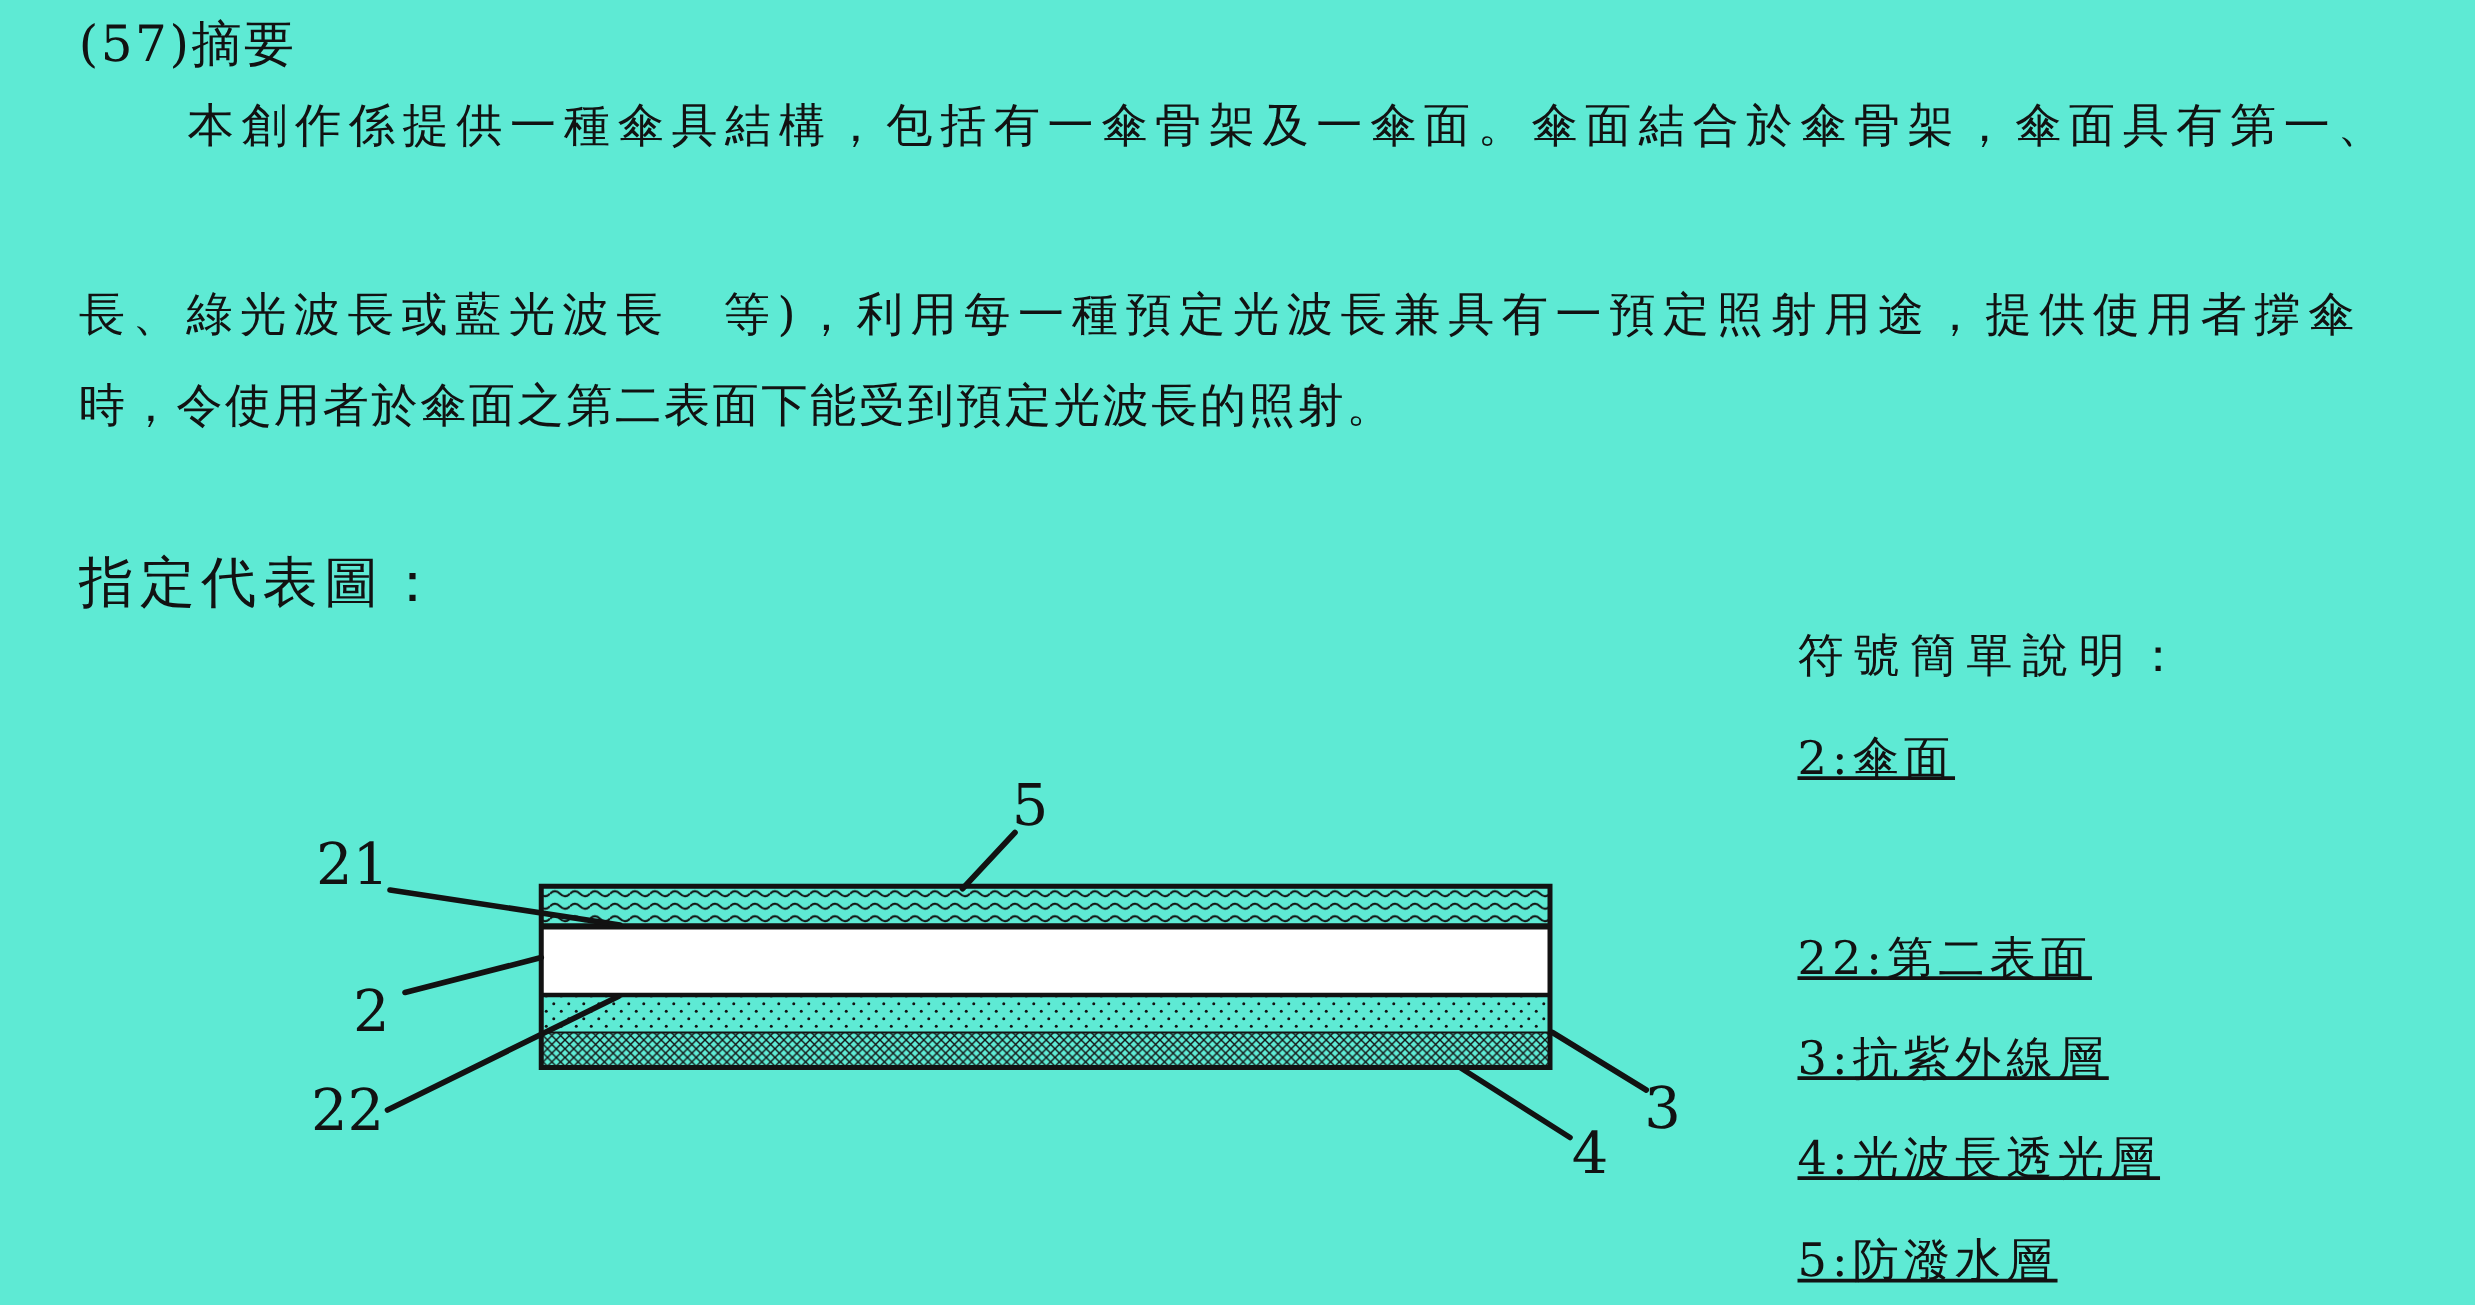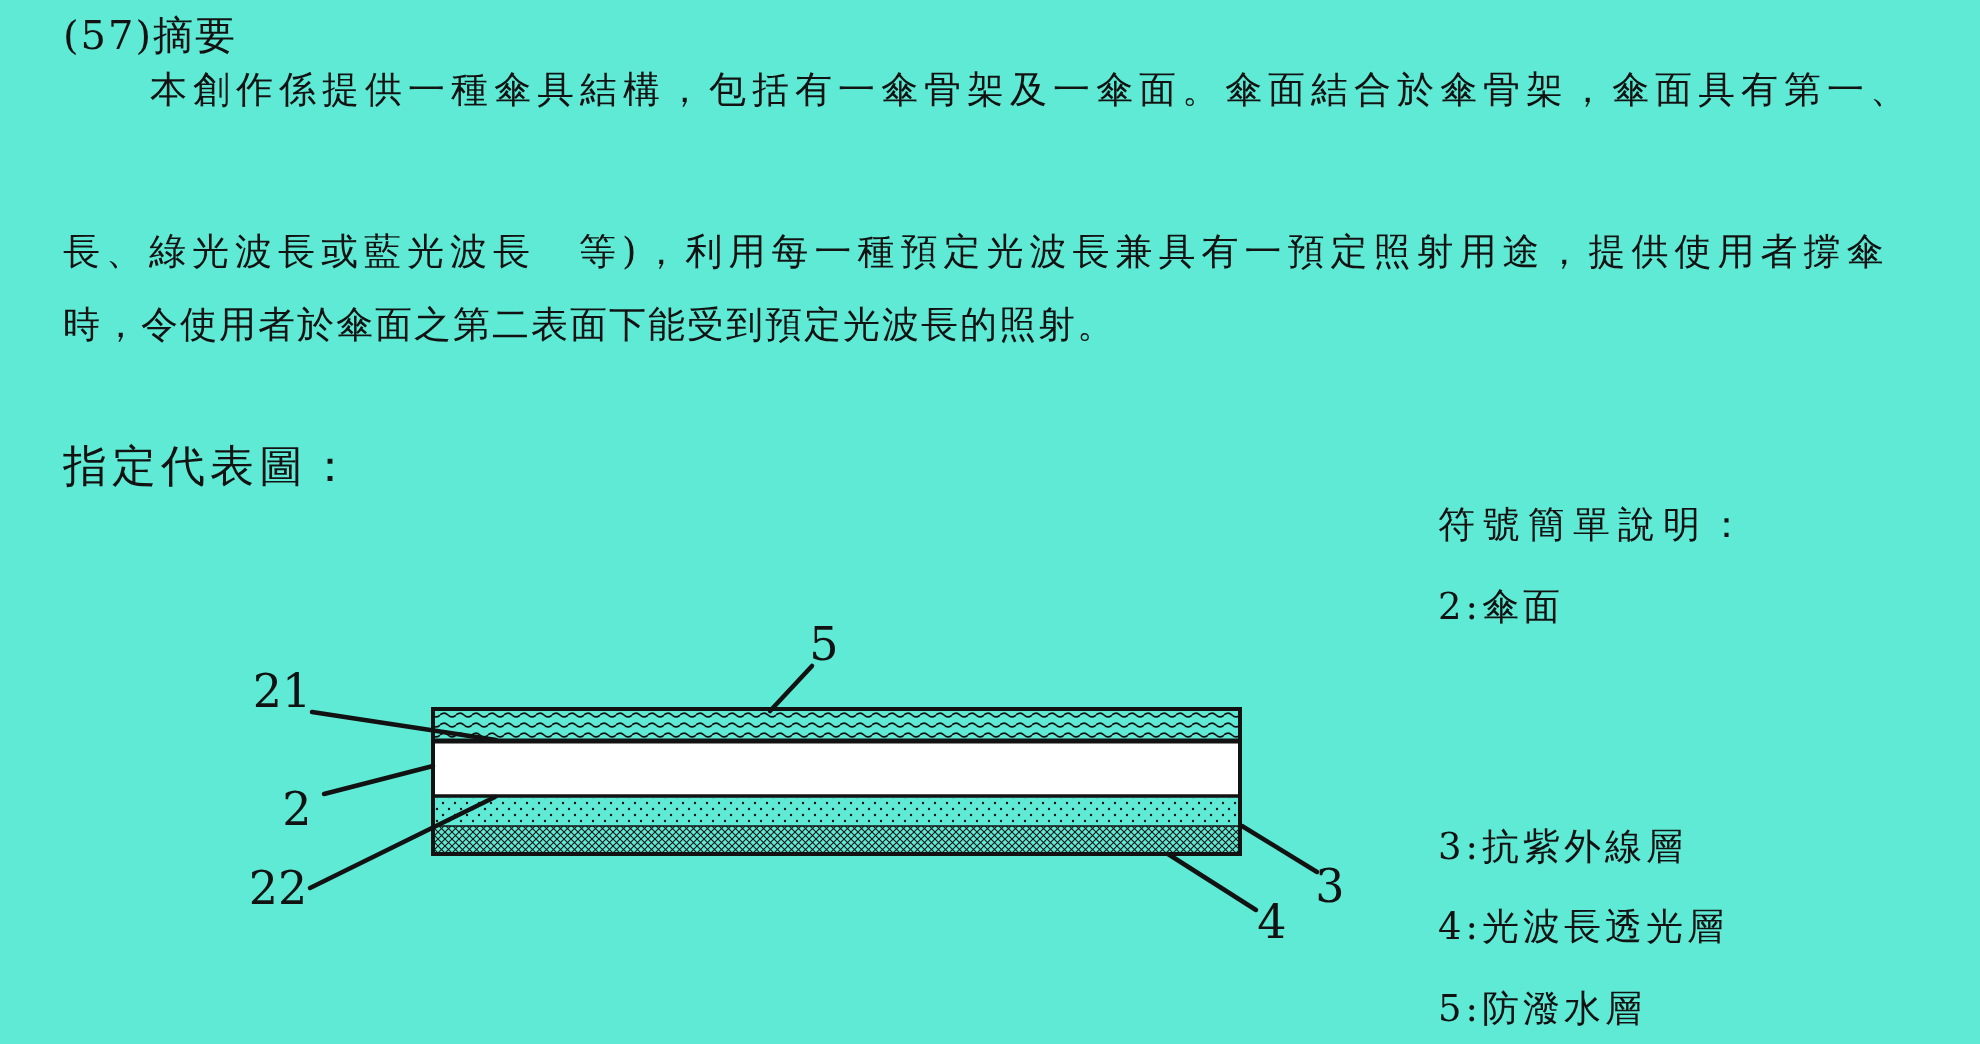--- a/index.html
+++ b/index.html
@@ -6,39 +6,40 @@
   .page{
     position:relative;width:1980px;height:1044px;background:#5eead4;overflow:hidden;
     font-family:"DejaVu Serif","Liberation Serif",serif;color:#121212;
   }
   .abs{position:absolute;white-space:nowrap;}
   .section-label{font-size:40px;letter-spacing:2px;}
   .body-line{font-size:37px;letter-spacing:6px;}
   .body-line.last{letter-spacing:2px;}
   .caption{font-size:44px;letter-spacing:5px;}
   .legend-title{font-size:37px;letter-spacing:8px;}
-  .legend-item{font-size:37px;letter-spacing:4px;}
+  .legend-item{font-size:37px;letter-spacing:4px;text-decoration:underline;}
   .fig-label{font-family:"DejaVu Serif","Liberation Serif",serif;font-size:46px;fill:#121212;}
   svg line,svg path,svg rect{shape-rendering:auto;}
 </style>
 </head>
 <body>
 
 <div class="page">
 
   <div class="abs section-label" style="left:63px;top:8px">(57)摘要</div>
 
-  <div class="abs body-line" style="left:150px;top:65px">本創作係提供一種傘具結構，包括有一傘骨架及一傘面。傘面結合於傘骨架，傘面具有第一、</div>
+  <div class="abs body-line" style="left:150px;top:76px">本創作係提供一種傘具結構，包括有一傘骨架及一傘面。傘面結合於傘骨架，傘面具有第一、</div>
   <div class="abs body-line" style="left:63px;top:227px">長、綠光波長或藍光波長　等)，利用每一種預定光波長兼具有一預定照射用途，提供使用者撐傘</div>
   <div class="abs body-line last" style="left:63px;top:300px">時，令使用者於傘面之第二表面下能受到預定光波長的照射。</div>
 
   <div class="abs caption" style="left:63px;top:437px">指定代表圖：</div>
 
   <div class="abs legend-title" style="left:1438px;top:500px">符號簡單說明：</div>
   <div class="abs legend-item" style="left:1438px;top:582px">2:傘面</div>
+  <div class="abs legend-item" style="left:1438px;top:742px">22:第二表面</div>
   <div class="abs legend-item" style="left:1438px;top:822px">3:抗紫外線層</div>
   <div class="abs legend-item" style="left:1438px;top:902px">4:光波長透光層</div>
   <div class="abs legend-item" style="left:1438px;top:984px">5:防潑水層</div>
 
   <svg class="abs" style="left:200px;top:440px" width="1300" height="604" viewBox="0 0 1300 604">
     <defs>
       <pattern id="pat-wave" width="16" height="10" patternUnits="userSpaceOnUse">
         <path d="M0 5 Q4 1 8 5 T16 5" fill="none" stroke="#121212" stroke-width="1.7"></path>
       </pattern>
       <pattern id="pat-dots" width="12" height="12" patternUnits="userSpaceOnUse">

